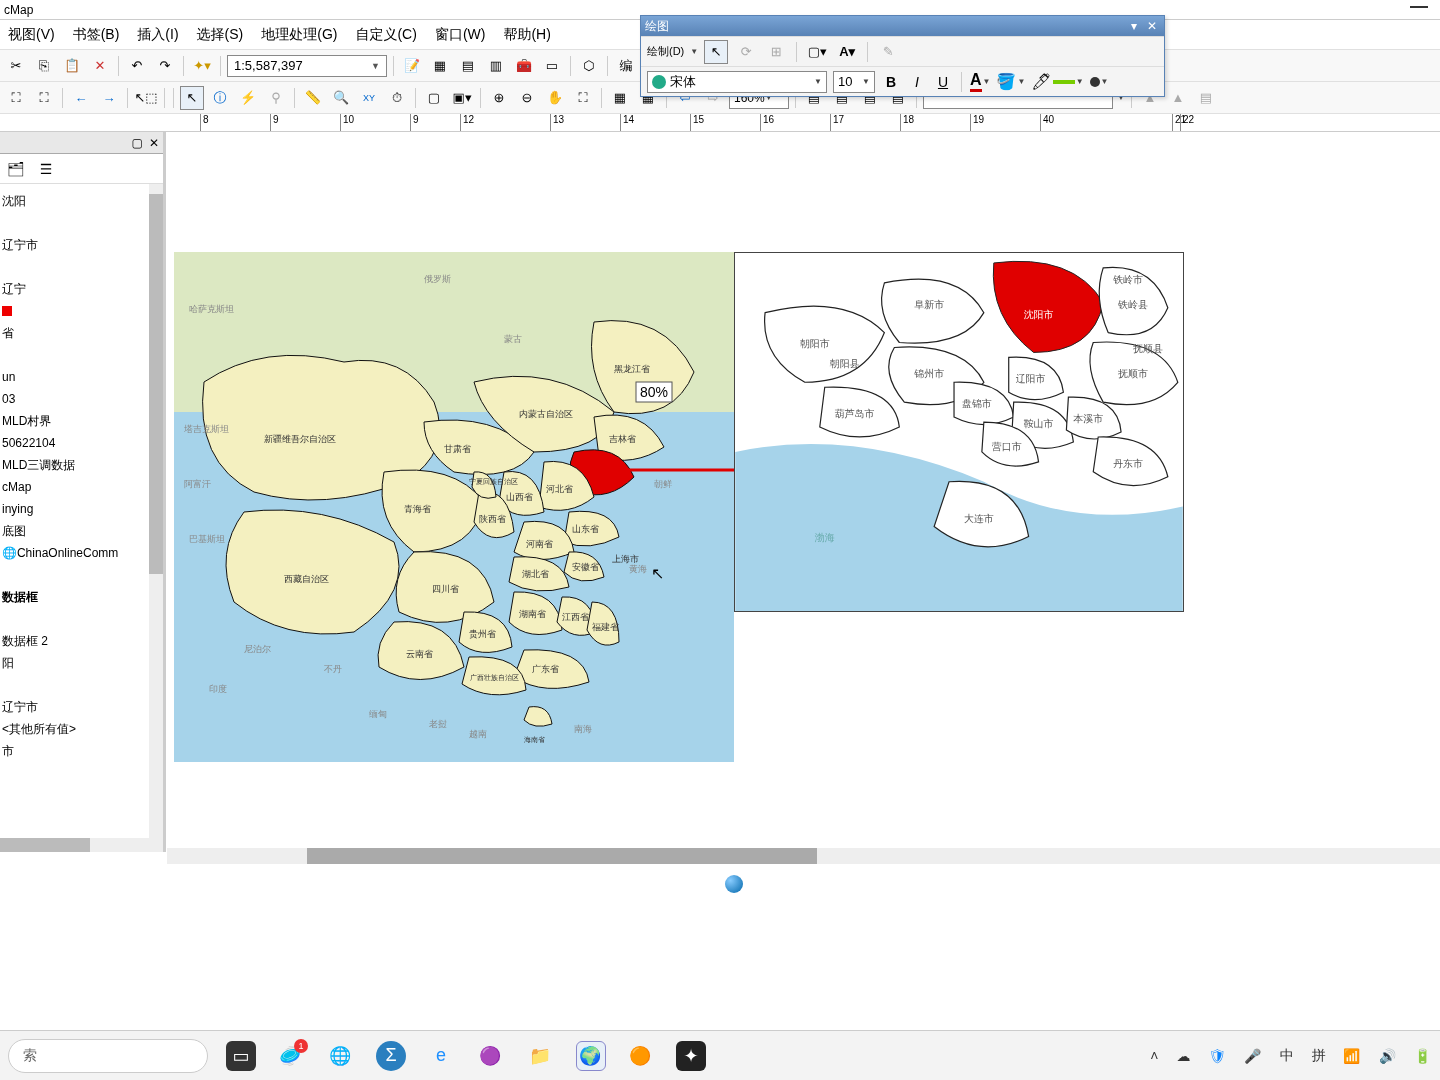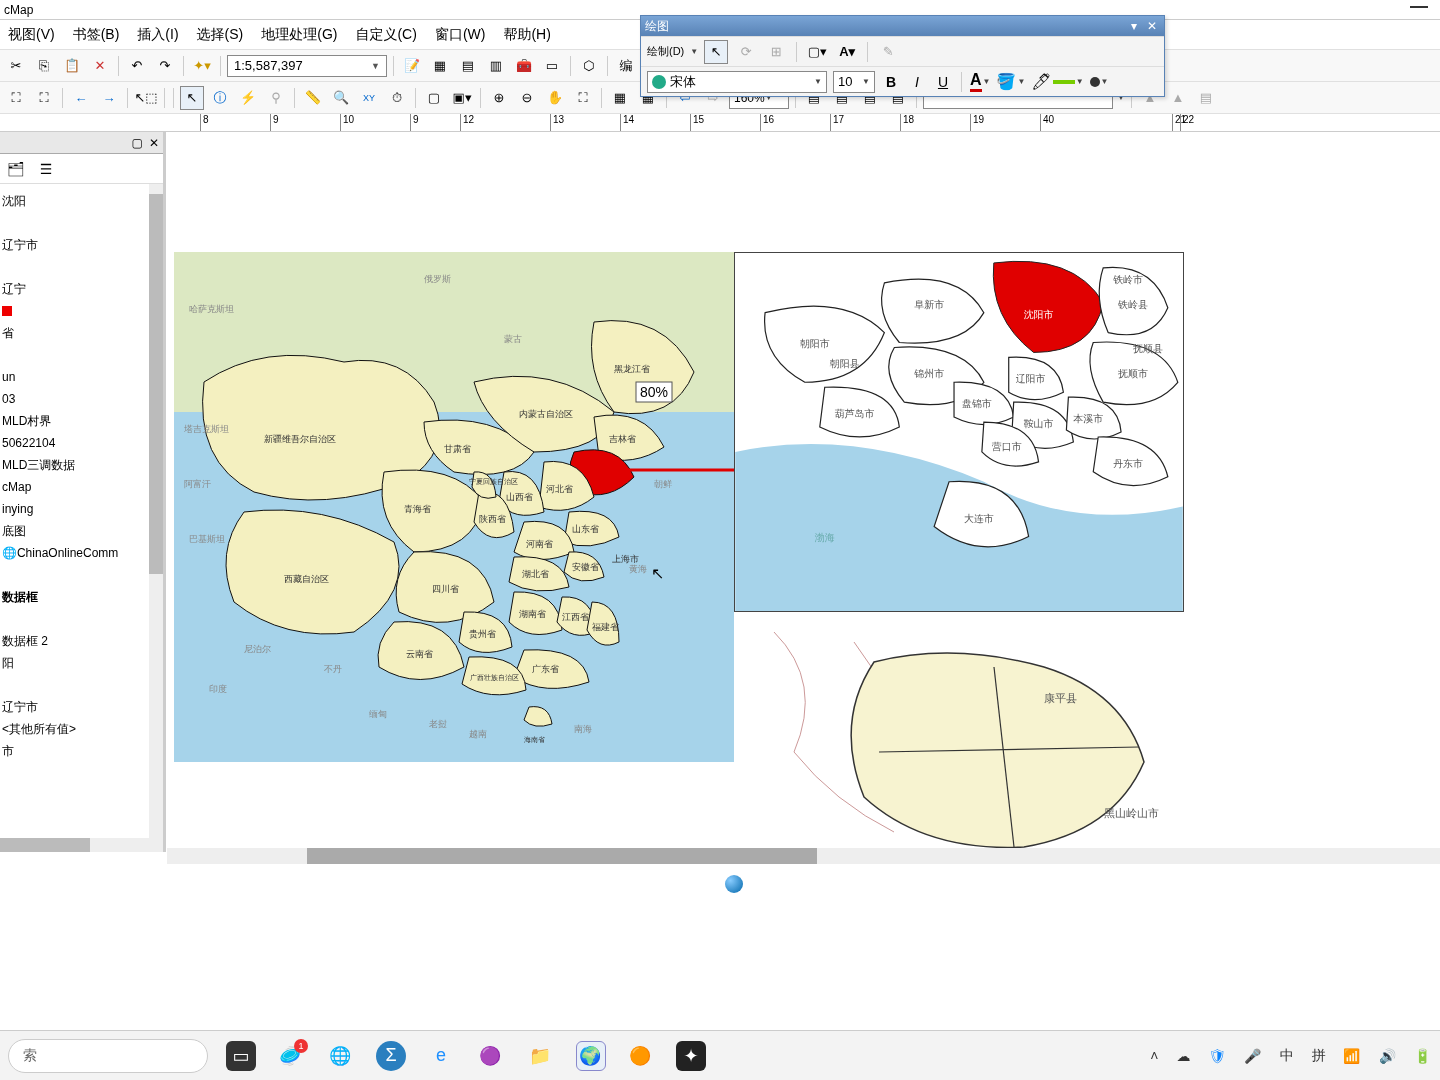--- a/index.html
+++ b/index.html
@@ -482,32 +482,20 @@
         <text class="r-lbl" x="100" y="165">葫芦岛市</text>
         <path class="r-border" d="M365,185 Q425,183 435,225 Q395,245 360,220 Z"></path>
         <text class="r-lbl" x="380" y="215">丹东市</text>
         <path class="r-border" d="M215,230 Q285,225 295,285 Q245,310 200,275 Z"></path>
         <text class="r-lbl" x="230" y="270">大连市</text>
         <text class="r-lbl" x="80" y="290" style="fill:#6aa">渤海</text>
         <text class="r-lbl" x="290" y="65" style="fill:#fff">沈阳市</text>
       </svg>
     </div>
 
-    <div class="map-bottom">
-      <svg class="map-bg" viewBox="0 0 450 240">
-        <rect x="0" y="0" width="450" height="240" fill="#fff"></rect>
-        <path class="b-road" d="M40,10 Q90,60 60,130 Q100,180 160,210"></path>
-        <path class="b-road" d="M120,20 Q160,80 200,120 Q260,160 310,200"></path>
-        <path class="b-border" d="M140,40 Q220,20 310,45 Q390,70 410,140 Q380,210 290,225 Q190,230 130,175 Q100,100 140,40 Z"></path>
-        <path d="M260,45 L280,225" stroke="#333" stroke-width="1.2" fill="none"></path>
-        <path d="M145,130 L405,125" stroke="#333" stroke-width="1.2" fill="none"></path>
-        <text class="b-lbl" x="310" y="80">康平县</text>
-        <text class="b-lbl" x="370" y="195">黑山岭山市</text>
-      </svg>
-    </div>
 
     <div class="cursor-arrow">↖</div>
   </div>
 </div>
 
 <div class="hscroll">
     <div class="hscroll-thumb"></div>
   </div>
 
 <div class="globe"></div>

